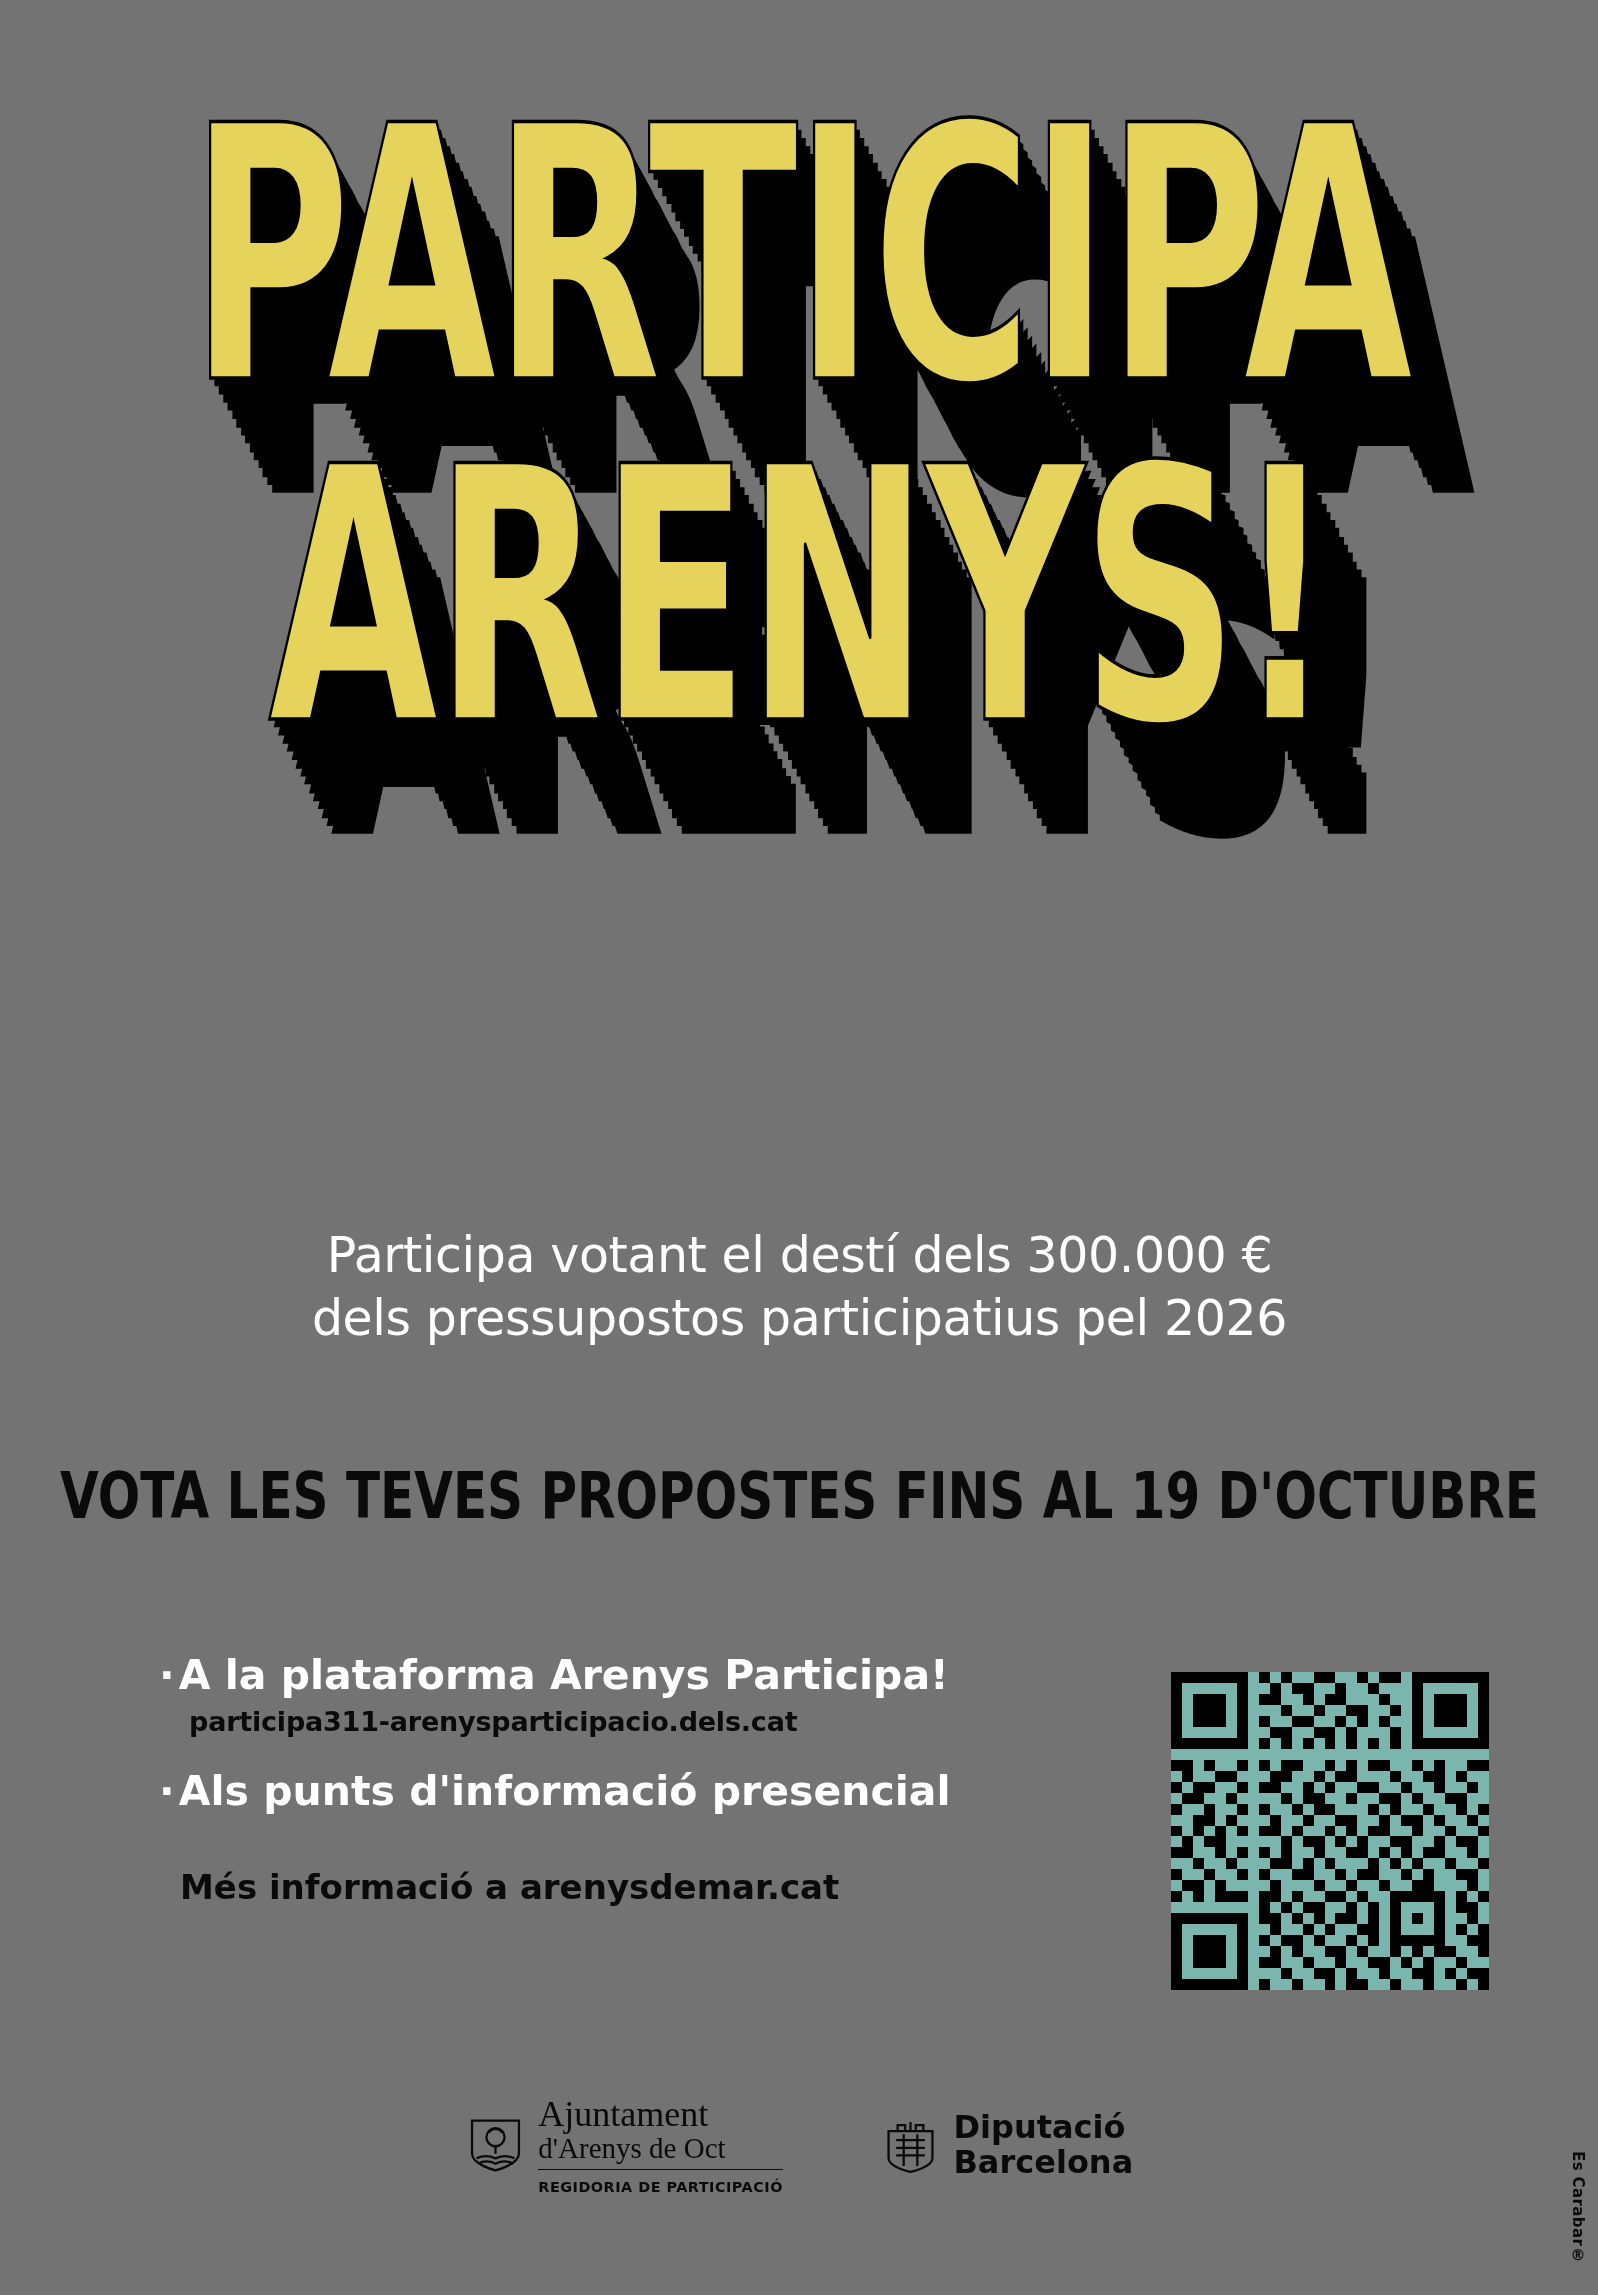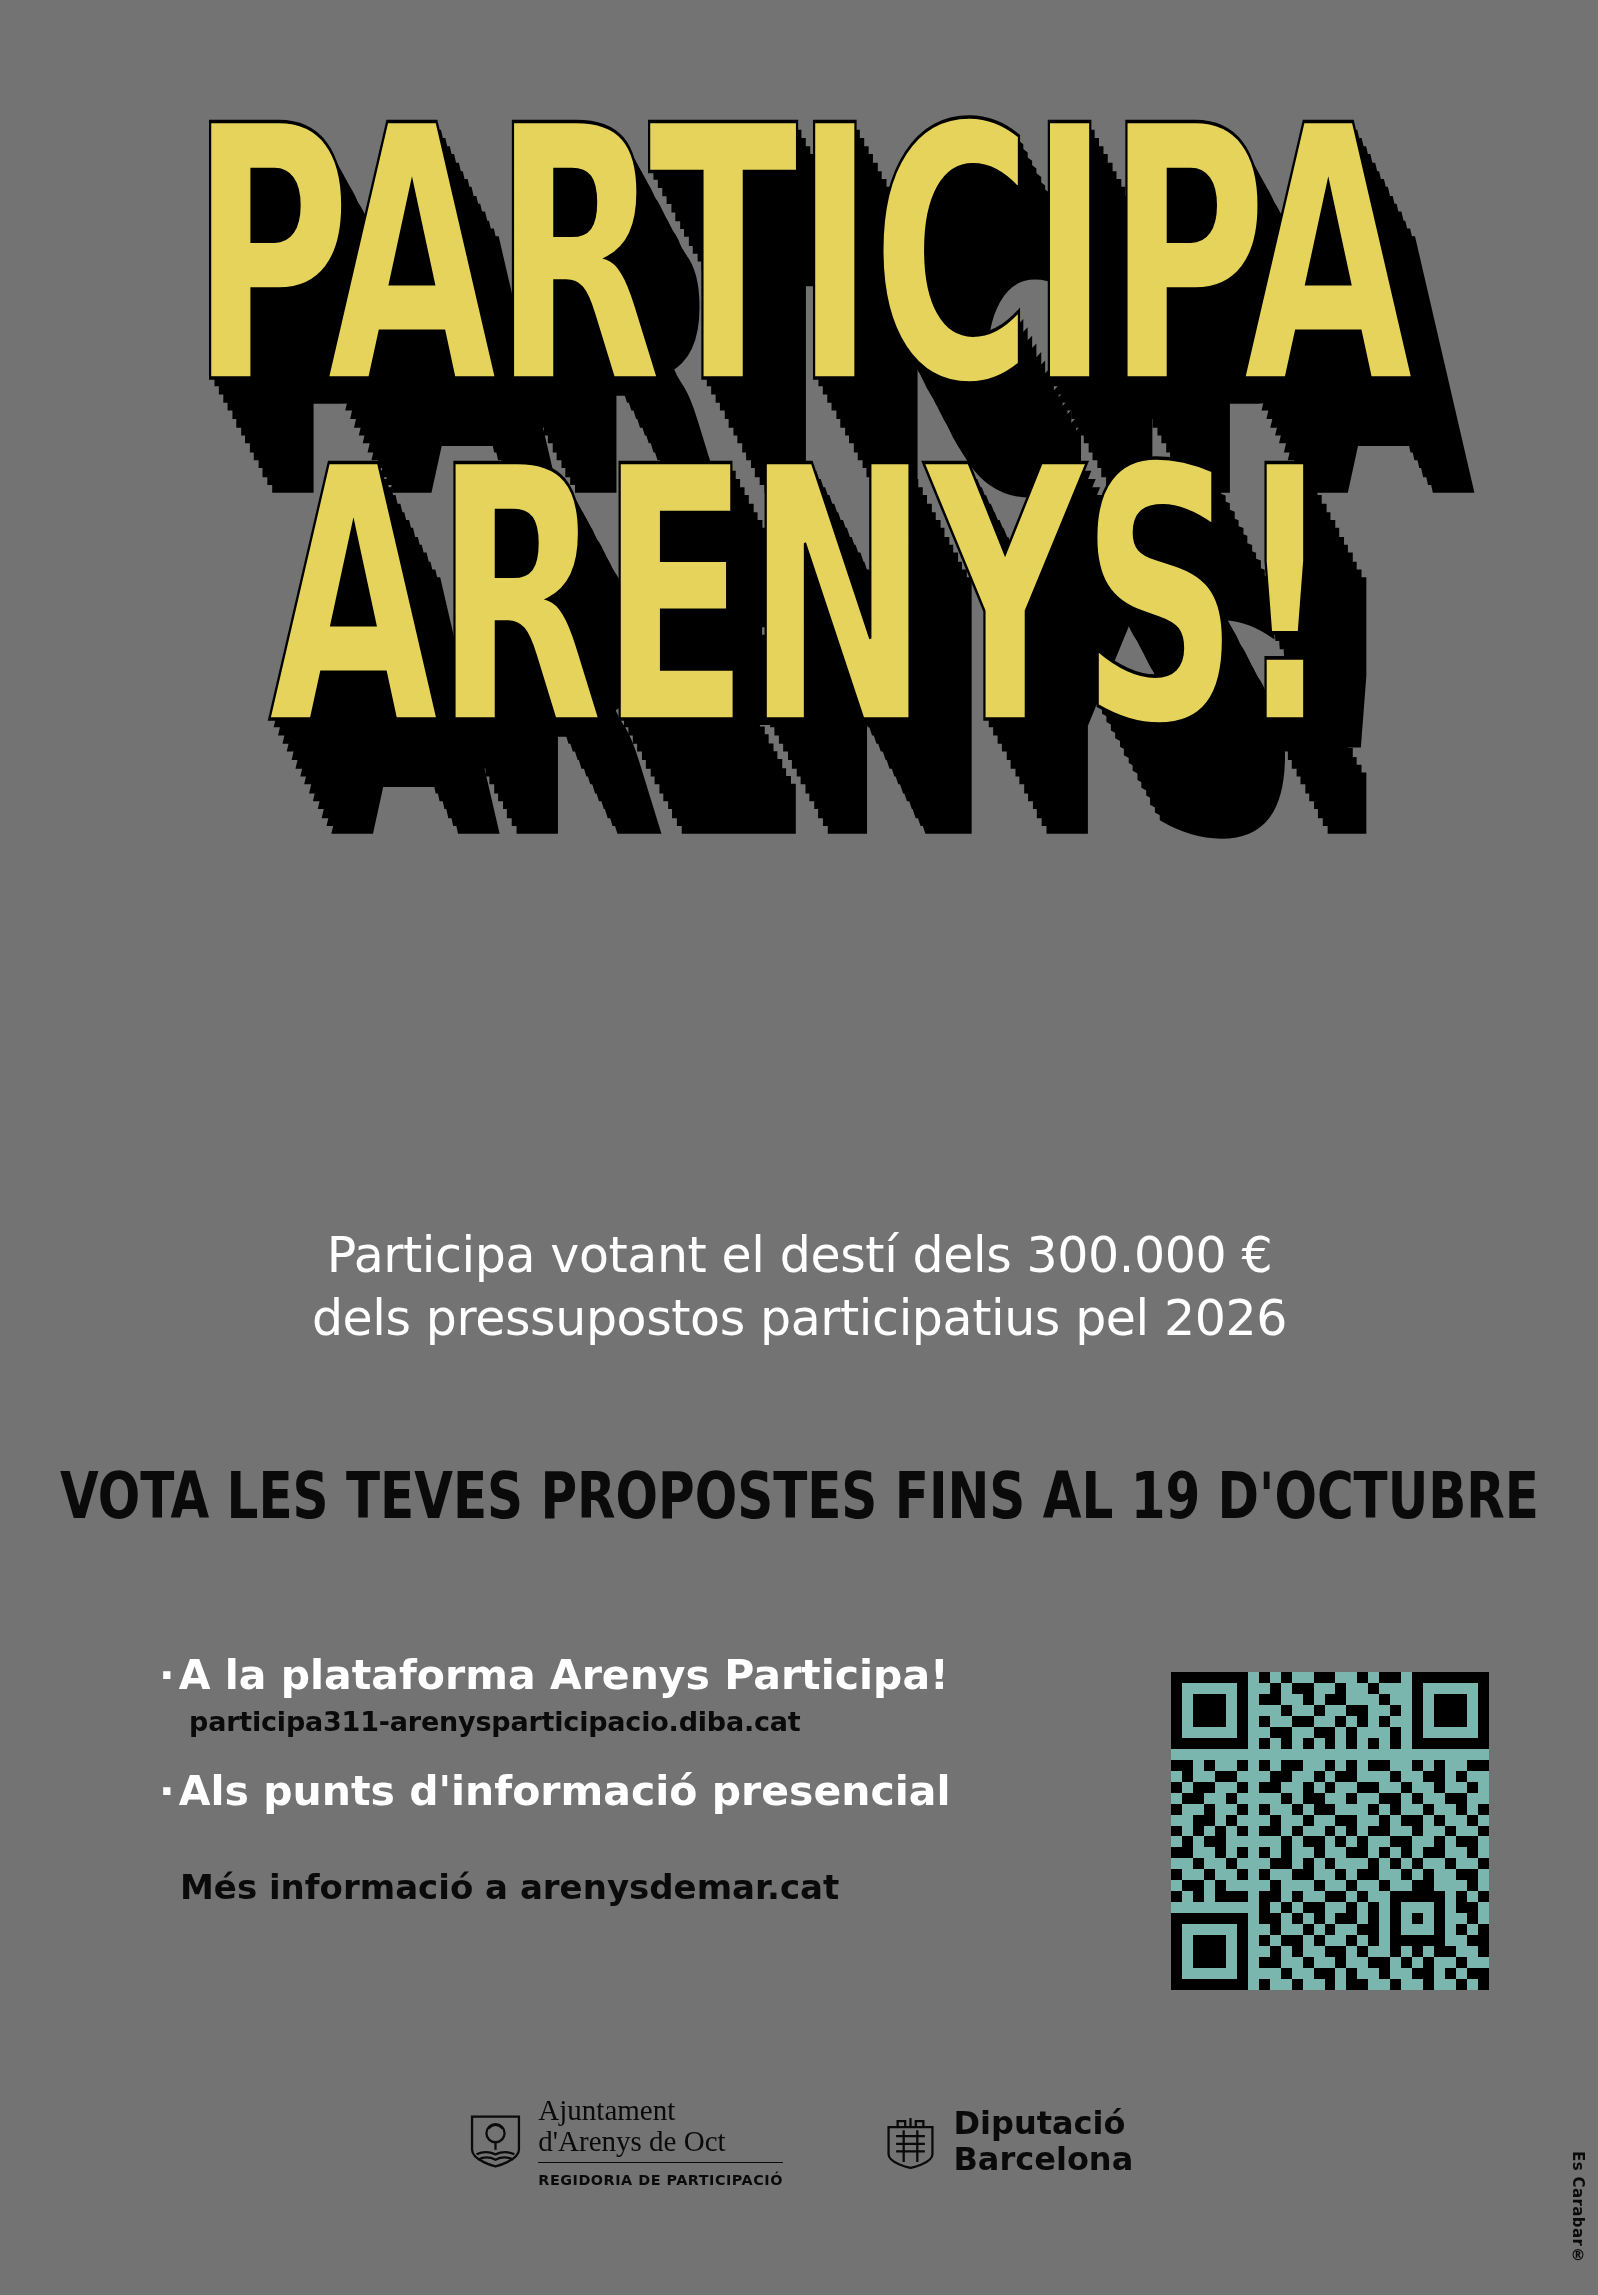--- a/index.html
+++ b/index.html
@@ -161,21 +161,21 @@
   }
   .logo-mark {
     width: 59px;
     height: 59px;
     flex: 0 0 auto;
   }
   .logo-text-1 {
     font-family: "Liberation Serif", serif;
     line-height: 1.06;
   }
-  .logo-text-1 .l1 { font-size: 29px; }
+  .logo-text-1 .l1 { font-size: 36px; }
   .logo-text-1 .l2 { font-size: 29px; }
   .logo-text-1 .l3 {
     font-family: "DejaVu Sans", sans-serif;
     font-weight: 700;
     font-size: 14.4px;
     letter-spacing: 0.5px;
     margin-top: 5.3px;
     border-top: 1.5px solid #0a0a0a;
     padding-top: 10px;
     display: inline-block;
@@ -216,21 +216,21 @@
     <div>Participa votant el destí dels 300.000 €</div>
     <div>dels pressupostos participatius pel 2026</div>
   </div>
 
   <div class="vota">VOTA LES TEVES PROPOSTES FINS AL 19 D'OCTUBRE</div>
 
   <div class="info">
     <div class="bullet">
       <span class="dot">·</span><span>A la plataforma Arenys Participa!</span>
     </div>
-    <div class="url">participa311-arenysparticipacio.diba.cat</div>
+    <div class="url">participa311-arenysparticipacio.dels.cat</div>
 
     <div class="bullet bullet2">
       <span class="dot">·</span><span>Als punts d'informació presencial</span>
     </div>
 
     <div class="more">Més informació a arenysdemar.cat</div>
   </div>
 
   <div class="qr">
     <svg width="318" height="318" viewBox="0 0 29 29" shape-rendering="crispEdges" aria-hidden="true">

